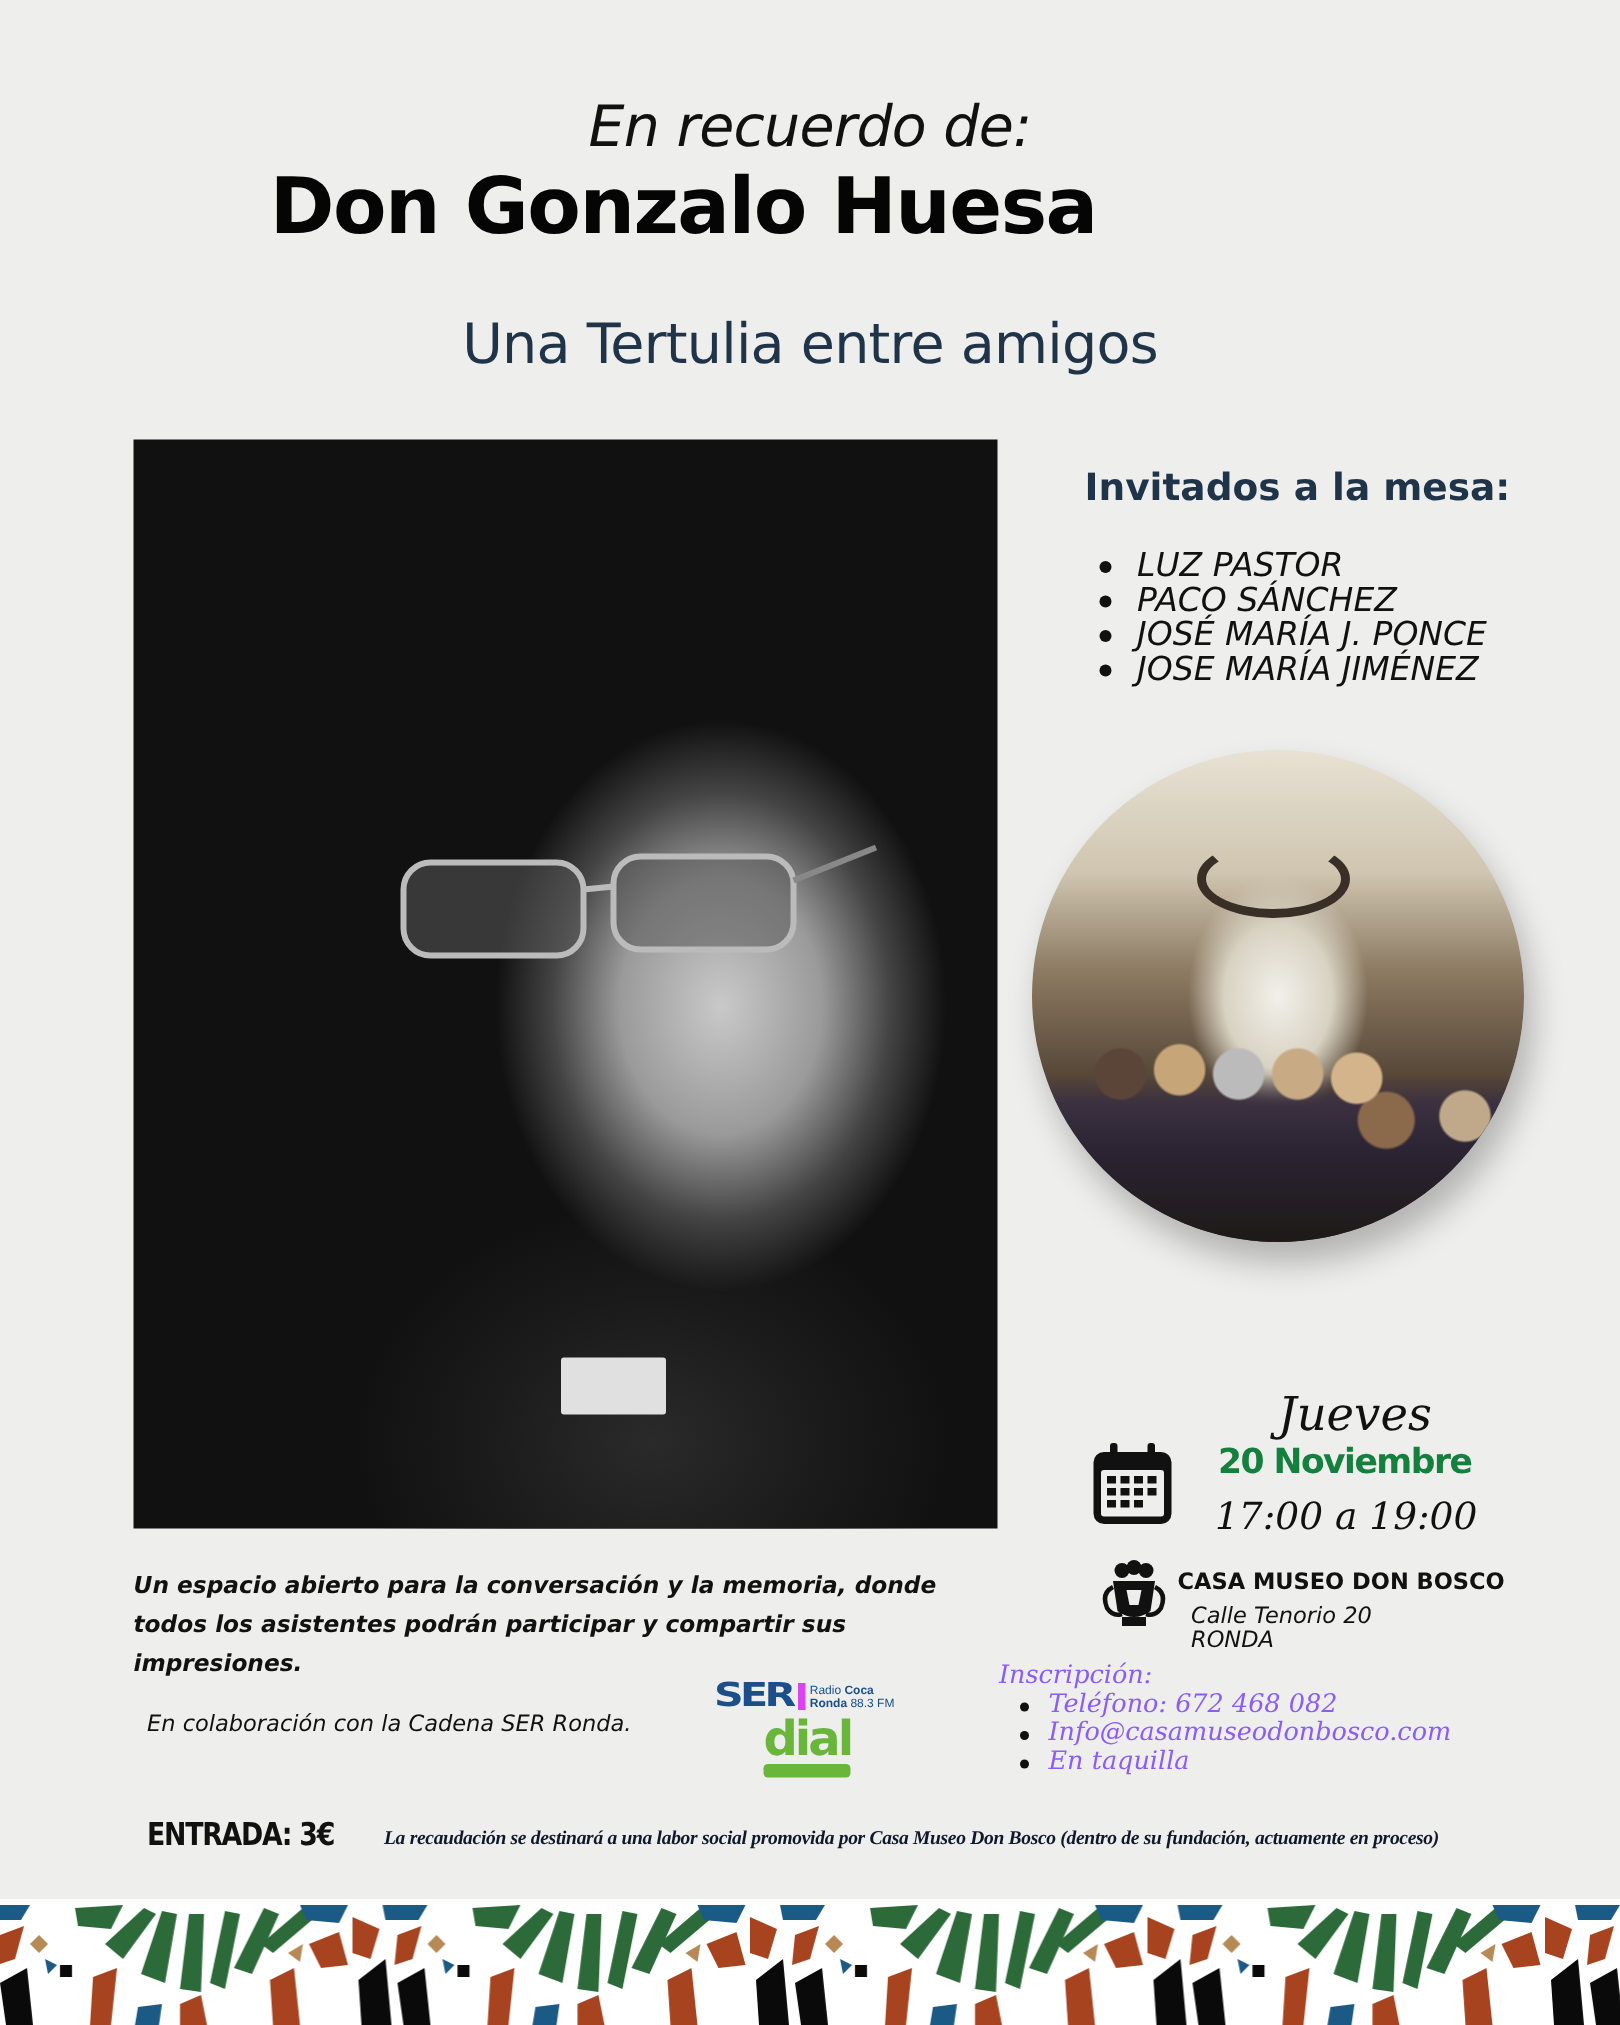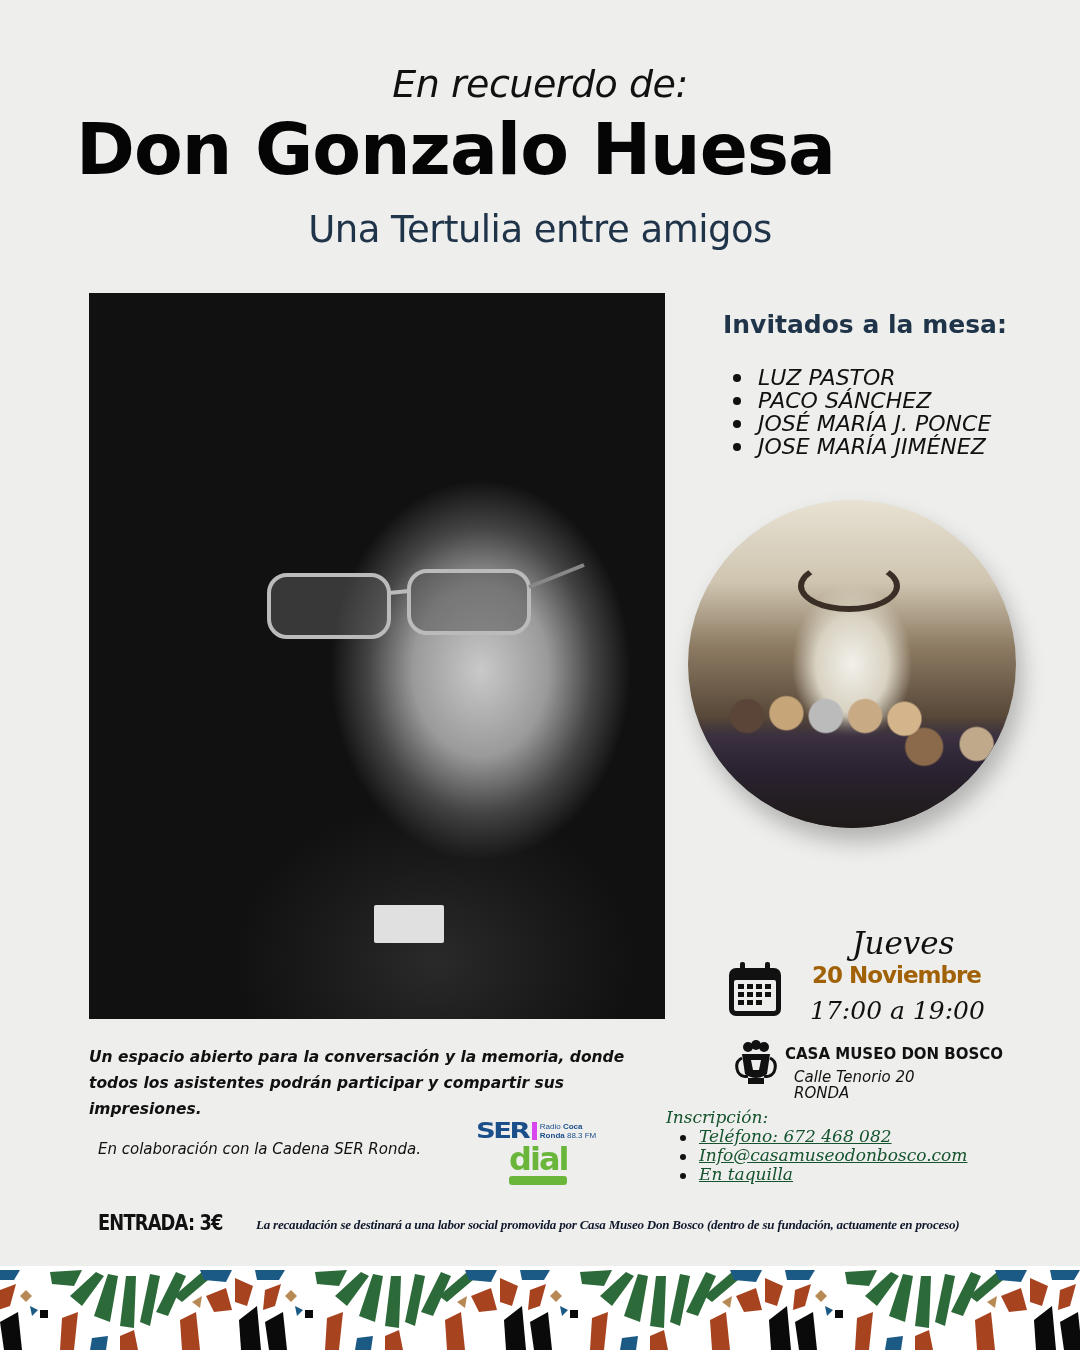--- a/index.html
+++ b/index.html
@@ -1,19 +1,19 @@
 <!DOCTYPE html>
 <html><head>
   <meta charset="utf-8">
   <style>
     html, body { margin:0; padding:0; }
     body { width:1080px; height:1350px; background:#eeeeed; position:relative; overflow:hidden; font-family:"Liberation Sans", sans-serif; color:#111; }
     .abs { position:absolute; }
     .pre-title { top:62px; left:0; width:1080px; text-align:center; font-family:"DejaVu Sans", sans-serif; font-style:italic; font-size:38px; color:#111; letter-spacing:-0.5px; }
-    .title { top:108px; left:0; width:911px; text-align:center; font-family:"DejaVu Sans", sans-serif; font-weight:bold; font-size:71px; color:#050505; letter-spacing:-1px; }
+    .title { top:108px; left:0; width:911px; text-align:center; font-family:"DejaVu Sans", sans-serif; font-weight:bold; font-size:52px; color:#050505; letter-spacing:-1px; }
     .subtitle { top:208px; left:0; width:1080px; text-align:center; font-family:"DejaVu Sans", sans-serif; font-size:37px; color:#1f3449; letter-spacing:-0.5px; }
     .portrait { top:293px; left:89px; width:576px; height:726px; background:
       radial-gradient(ellipse 150px 190px at 68% 52%, #c9c9c9 0%, #9a9a9a 45%, #444 75%, transparent 100%),
       radial-gradient(ellipse 200px 160px at 60% 92%, #2a2a2a 0%, #1a1a1a 60%, transparent 100%),
       #111; overflow:hidden; }
     .portrait .glasses { position:absolute; left:170px; top:270px; width:330px; height:90px; }
     .portrait .collar { position:absolute; left:285px; top:612px; width:70px; height:38px; background:#e0e0e0; border-radius:2px; }
     .guests-heading { top:310px; left:723px; font-family:"DejaVu Sans", sans-serif; font-weight:bold; font-size:25px; color:#1f3449; }
     .guests-list { top:366px; left:730px; margin:0; padding:0; list-style:none; font-family:"DejaVu Sans", sans-serif; font-style:italic; font-size:22px; line-height:23px; color:#111; }
     .guests-list li { position:relative; padding-left:28px; }
@@ -28,37 +28,37 @@
       radial-gradient(circle 18px at 18% 20%, #5a4538 0, #5a4538 90%, transparent 100%),
       radial-gradient(circle 18px at 30% 18%, #c6a678 0, #c6a678 90%, transparent 100%),
       radial-gradient(circle 18px at 42% 20%, #bbb 0, #bbb 90%, transparent 100%),
       radial-gradient(circle 18px at 54% 20%, #c8aa84 0, #c8aa84 90%, transparent 100%),
       radial-gradient(circle 18px at 66% 22%, #d4b48a 0, #d4b48a 90%, transparent 100%),
       radial-gradient(circle 20px at 72% 42%, #8a6a4a 0, #8a6a4a 90%, transparent 100%),
       radial-gradient(circle 18px at 88% 40%, #bfa98a 0, #bfa98a 90%, transparent 100%),
       linear-gradient(to bottom, transparent 20%, #3a3040 35%, #2a2230 60%, #1e1a18 100%); }
     .cal-icon { top:960px; left:726px; width:58px; height:60px; }
     .day { top:925px; left:852px; font-family:"DejaVu Serif", serif; font-style:italic; font-size:31px; color:#111; }
-    .date { top:962px; left:812px; font-family:"DejaVu Sans", sans-serif; font-weight:bold; font-size:23px; color:#a16207; letter-spacing:-1px; }
+    .date { top:962px; left:812px; font-family:"DejaVu Sans", sans-serif; font-weight:bold; font-size:23px; color:#15803d; letter-spacing:-1px; }
     .time { top:996px; left:810px; font-family:"DejaVu Serif", serif; font-style:italic; font-size:25px; color:#111; }
     .desc { top:1044px; left:89px; width:570px; font-family:"DejaVu Sans", sans-serif; font-style:italic; font-weight:bold; font-size:15.5px; line-height:26px; color:#111; }
     .museum-logo { top:1040px; left:734px; width:44px; height:46px; }
     .museum-name { top:1045px; left:785px; font-family:"DejaVu Sans", sans-serif; font-weight:bold; font-size:15px; color:#111; }
     .museum-addr { top:1069px; left:794px; font-family:"DejaVu Sans", sans-serif; font-style:italic; font-size:15px; line-height:16px; color:#111; }
     .collab { top:1140px; left:98px; font-family:"DejaVu Sans", sans-serif; font-style:italic; font-size:15px; color:#111; }
     .ser-logo { top:1118px; left:476px; display:flex; align-items:center; }
     .ser-mark { font-family:"DejaVu Sans", sans-serif; font-weight:bold; font-size:22px; color:#1b4f8a; letter-spacing:-2px; transform:scaleX(1.25); transform-origin:left; margin-right:14px; }
     .ser-sub { border-left:5px solid #d946ef; padding-left:3px; font-size:8px; line-height:9px; color:#1b4f8a; font-family:"Liberation Sans", sans-serif; }
     .ser-sub b { font-weight:bold; }
     .dial-logo { top:1144px; left:509px; width:58px; }
     .dial-word { font-family:"DejaVu Sans", sans-serif; font-weight:bold; font-size:32px; line-height:30px; color:#6ab63b; letter-spacing:-2px; text-align:center; }
     .dial-bar { margin-top:2px; height:9px; background:#6ab63b; border-radius:3px; }
-    .inscr { top:1108px; left:666px; font-family:"DejaVu Serif", serif; font-style:italic; font-size:17px; line-height:19px; color:#14532d; }
+    .inscr { top:1108px; left:666px; font-family:"DejaVu Serif", serif; font-style:italic; font-size:17px; line-height:19px; color:#8b5cf6; }
     .inscr ul { margin:0; padding:0; list-style:none; }
-    .inscr li { position:relative; padding-left:33px;text-decoration:underline; }
+    .inscr li { position:relative; padding-left:33px; }
     .inscr li::before { content:""; position:absolute; left:14px; top:8px; width:6px; height:6px; border-radius:50%; background:#111; }
     .entrada { top:1211px; left:98px; font-family:"DejaVu Sans", sans-serif; font-weight:bold; font-size:21px; color:#111; letter-spacing:-1px; transform:scaleX(0.85); transform-origin:left; }
     .entrada-note { top:1213px; left:256px; width:800px; font-family:Liberation Serif, serif; font-style:italic; font-weight:bold; font-size:13px; line-height:24px; color:#0f172a; letter-spacing:-0.2px; }
     .tiles { top:1266px; left:0; width:1080px; height:84px; background:#fff; overflow:hidden; }
   </style>
 </head>
 <body>
 
 <div class="abs pre-title">En recuerdo de:</div>
 <div class="abs title">Don Gonzalo Huesa</div>

